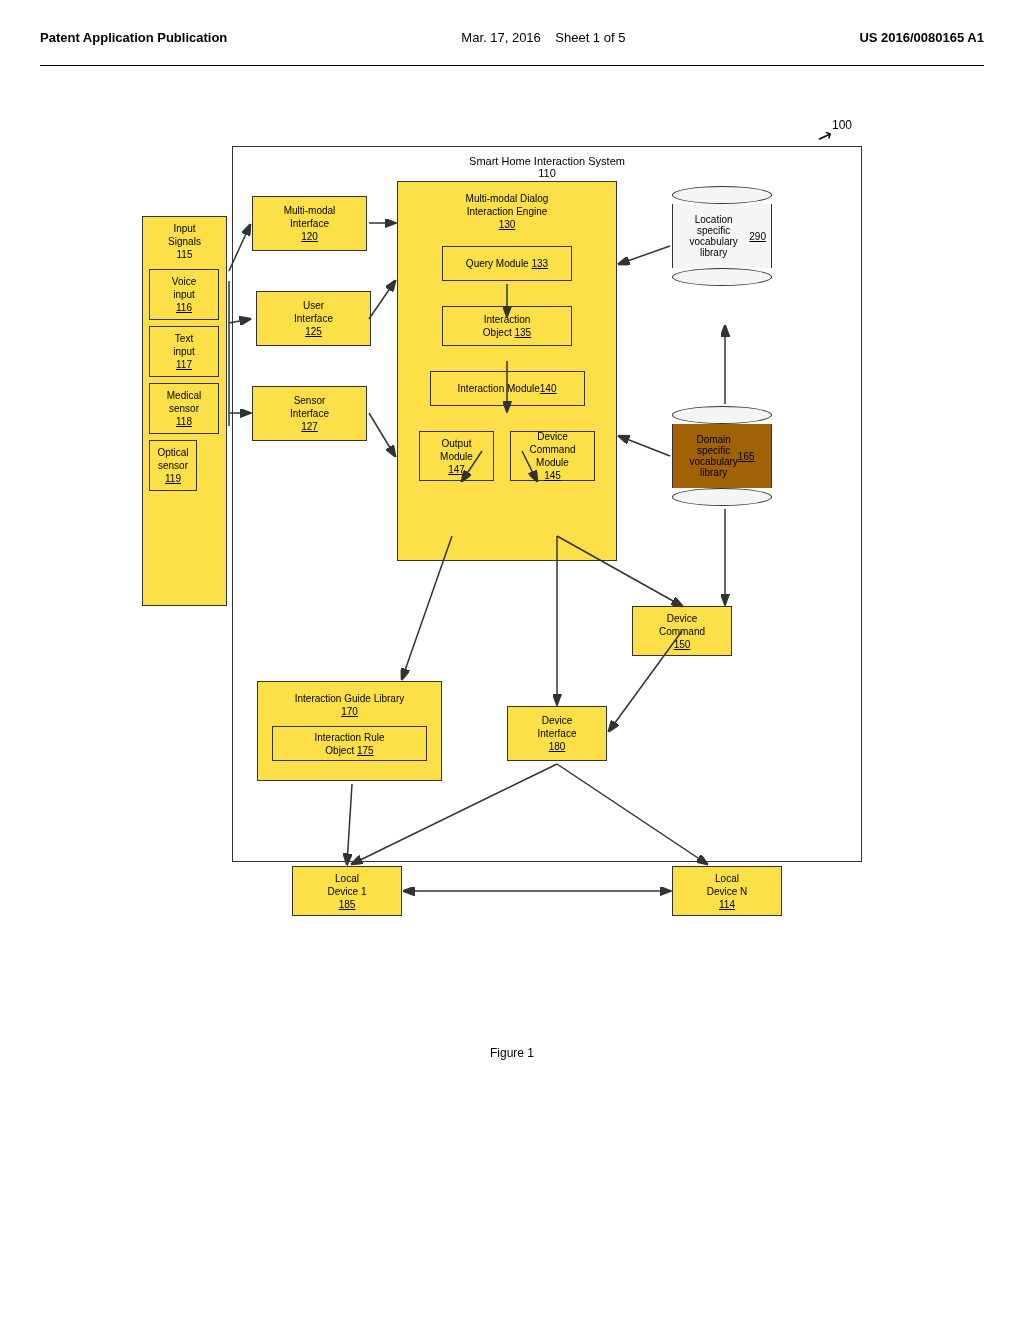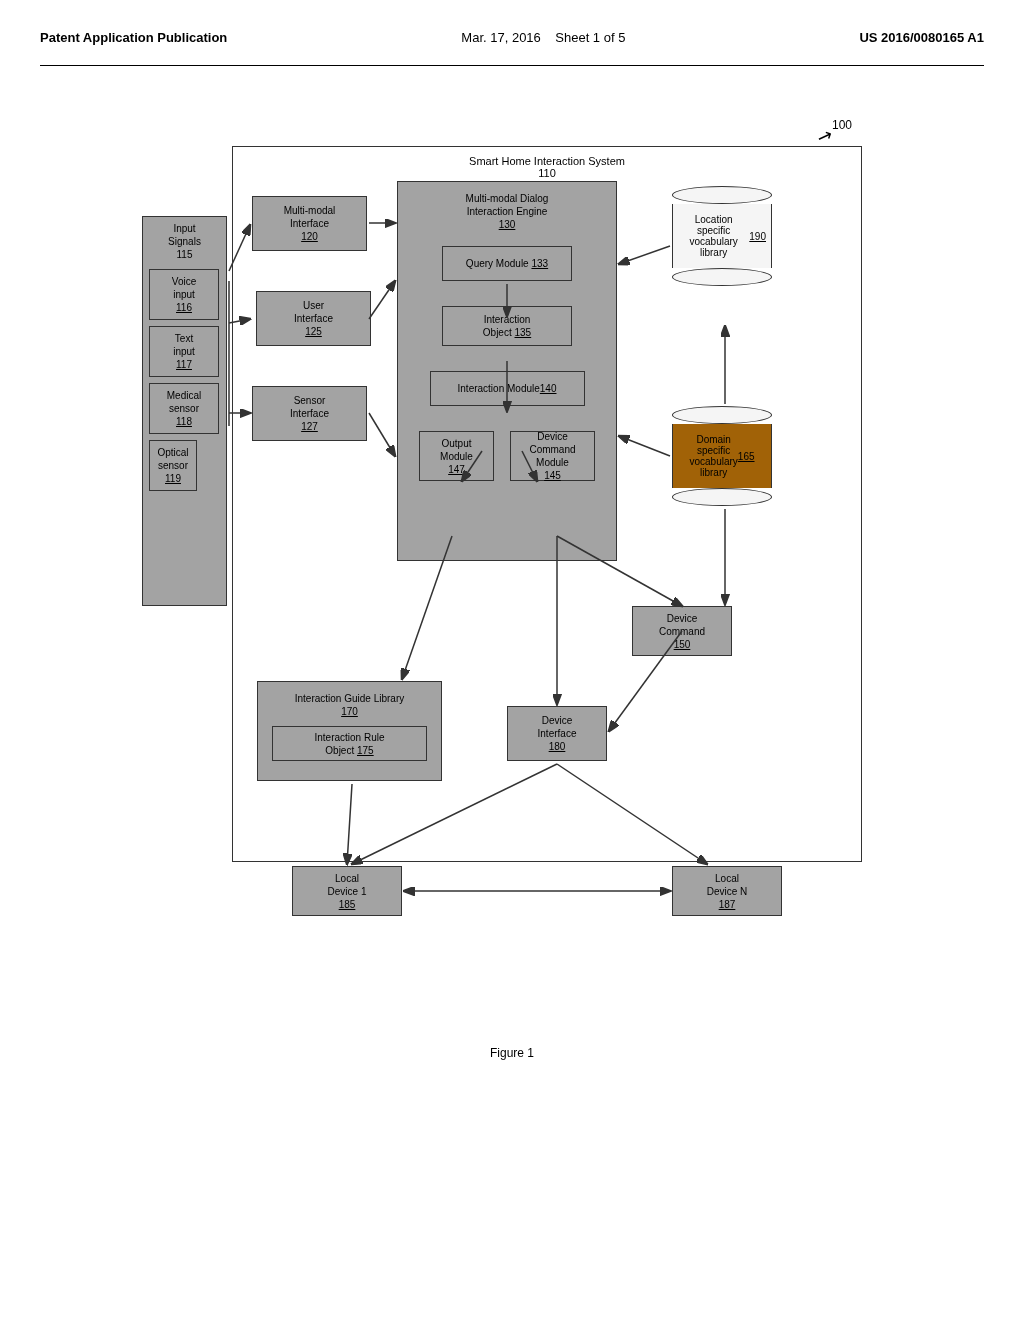--- a/index.html
+++ b/index.html
@@ -58,21 +58,21 @@
     
     .diagram-container {
       position: relative;
       width: 740px;
       margin: 0 auto;
     }
 
     .node {
       position: absolute;
       border: 1.5px solid #333;
-      background: #a3a3a3;
+      background: #fde047;
       text-align: center;
       font-size: 10px;
       line-height: 1.3;
       padding: 5px 6px;
     }
 
     
     svg.arrows {
       position: absolute;
       top: 0; left: 0;
@@ -180,21 +180,21 @@
           </div>
           <div class="node" style="position:relative; left:auto; top:auto; width:85px; height:50px; display:flex; align-items:center; justify-content:center;">
             <span>Device<br>Command<br>Module<br><span style="text-decoration:underline;">145</span></span>
           </div>
         </div>
       </div>
 
       <div style="position:absolute; left:530px; top:70px;">
         <div style="width:100px; height:18px; border:1.5px solid #333; border-radius:50%; background:#f5f5f5;"></div>
         <div style="width:100px; border-left:1.5px solid #333; border-right:1.5px solid #333; background:#f5f5f5; padding:10px 5px; text-align:center; font-size:10px; min-height:60px; display:flex; align-items:center; justify-content:center;">
-          Location specific<br>vocabulary<br>library<br><span style="text-decoration:underline;">190</span>
+          Location specific<br>vocabulary<br>library<br><span style="text-decoration:underline;">290</span>
         </div>
         <div style="width:100px; height:18px; border:1.5px solid #333; border-radius:50%; background:#f5f5f5;"></div>
       </div>
 
       <div style="position:absolute; left:530px; top:290px;">
         <div style="width:100px; height:18px; border:1.5px solid #333; border-radius:50%; background:#f5f5f5;"></div>
         <div style="width:100px; border-left:1.5px solid #333; border-right:1.5px solid #333; background:#a16207; padding:10px 5px; text-align:center; font-size:10px; min-height:60px; display:flex; align-items:center; justify-content:center;">
           Domain<br>specific<br>vocabulary<br>library<br><span style="text-decoration:underline;">165</span>
         </div>
         <div style="width:100px; height:18px; border:1.5px solid #333; border-radius:50%; background:#f5f5f5;"></div>
@@ -263,21 +263,21 @@
         <line x1="583" y1="393" x2="583" y2="488" marker-end="url(#arrowhead)"></line>
 
         <line x1="583" y1="288" x2="583" y2="210" marker-end="url(#arrowhead)"></line>
       </svg>
 
       <div class="node" style="left:150px; top:750px; width:110px; height:50px; display:flex; flex-direction:column; align-items:center; justify-content:center;">
         <span>Local<br>Device 1<br><span style="text-decoration:underline;">185</span></span>
       </div>
 
       <div class="node" style="left:530px; top:750px; width:110px; height:50px; display:flex; flex-direction:column; align-items:center; justify-content:center;">
-        <span>Local<br>Device N<br><span style="text-decoration:underline;">187</span></span>
+        <span>Local<br>Device N<br><span style="text-decoration:underline;">114</span></span>
       </div>
 
       <svg class="arrows">
 
         <line x1="415" y1="648" x2="210" y2="748" marker-end="url(#arrowhead)"></line>
         <line x1="415" y1="648" x2="565" y2="748" marker-end="url(#arrowhead)"></line>
 
         <line x1="262" y1="775" x2="528" y2="775" marker-start="url(#arrowhead-left)" marker-end="url(#arrowhead)"></line>
 
         <line x1="210" y1="668" x2="205" y2="748" marker-end="url(#arrowhead)"></line>

